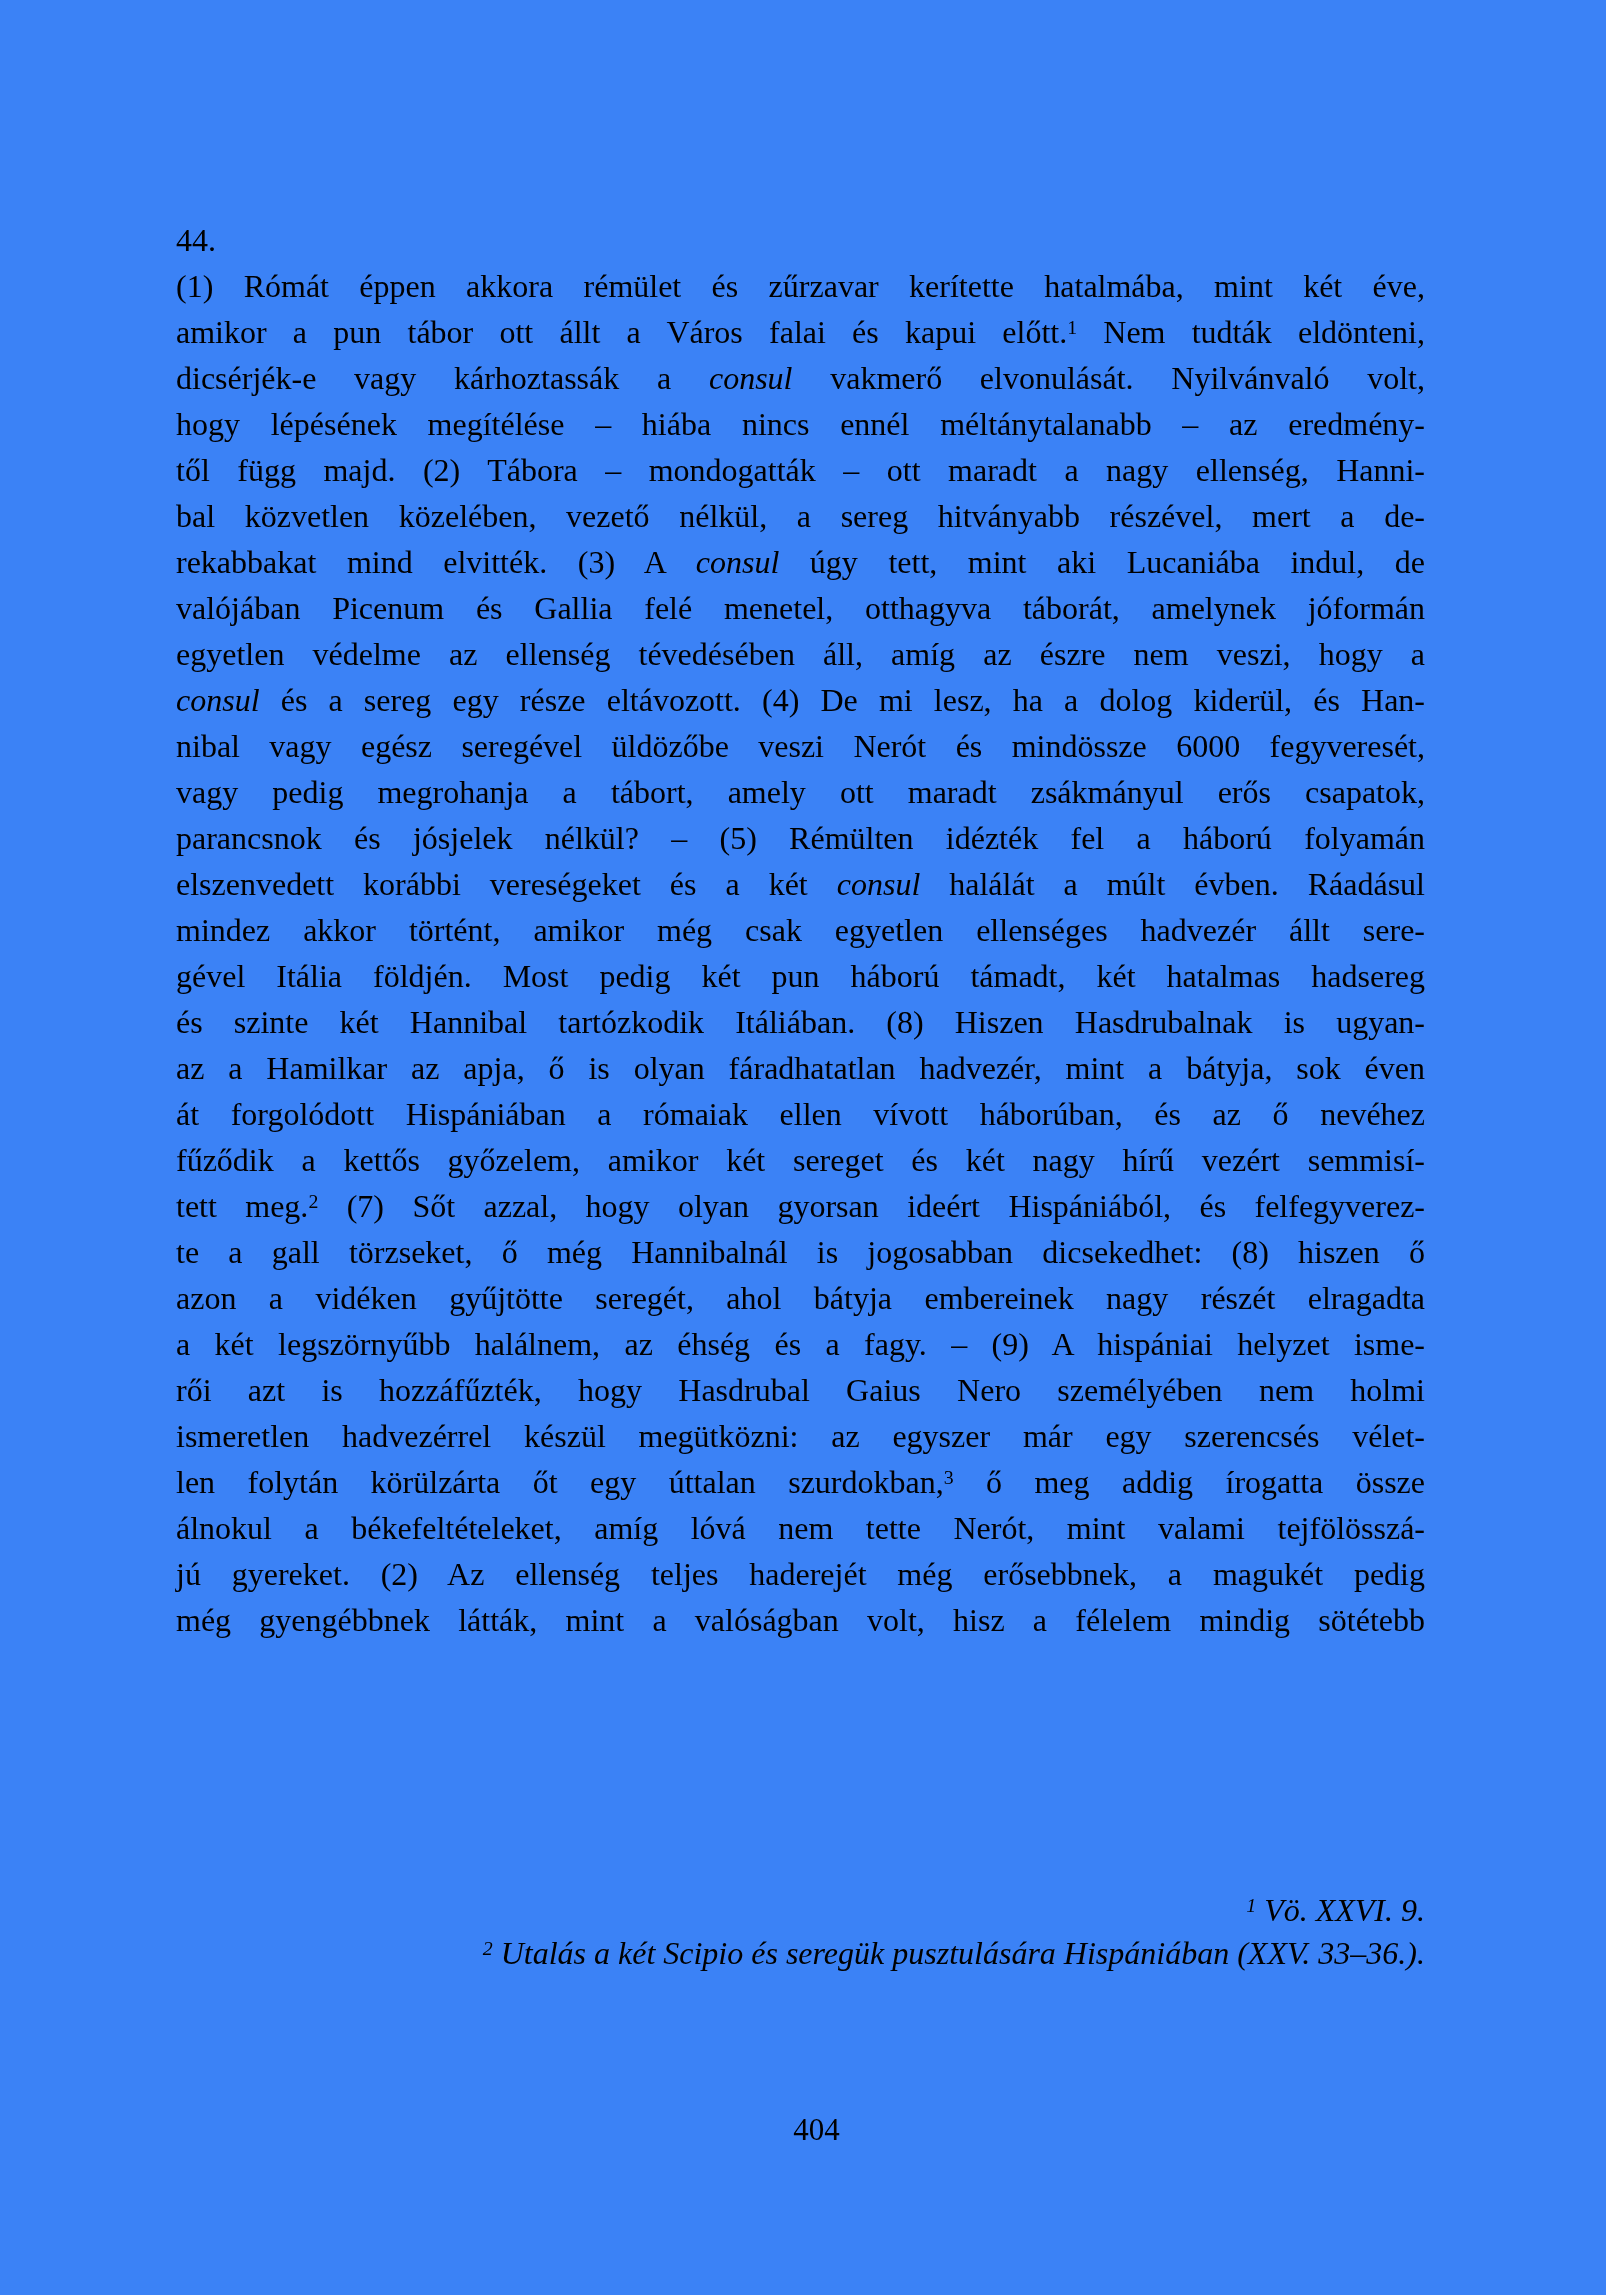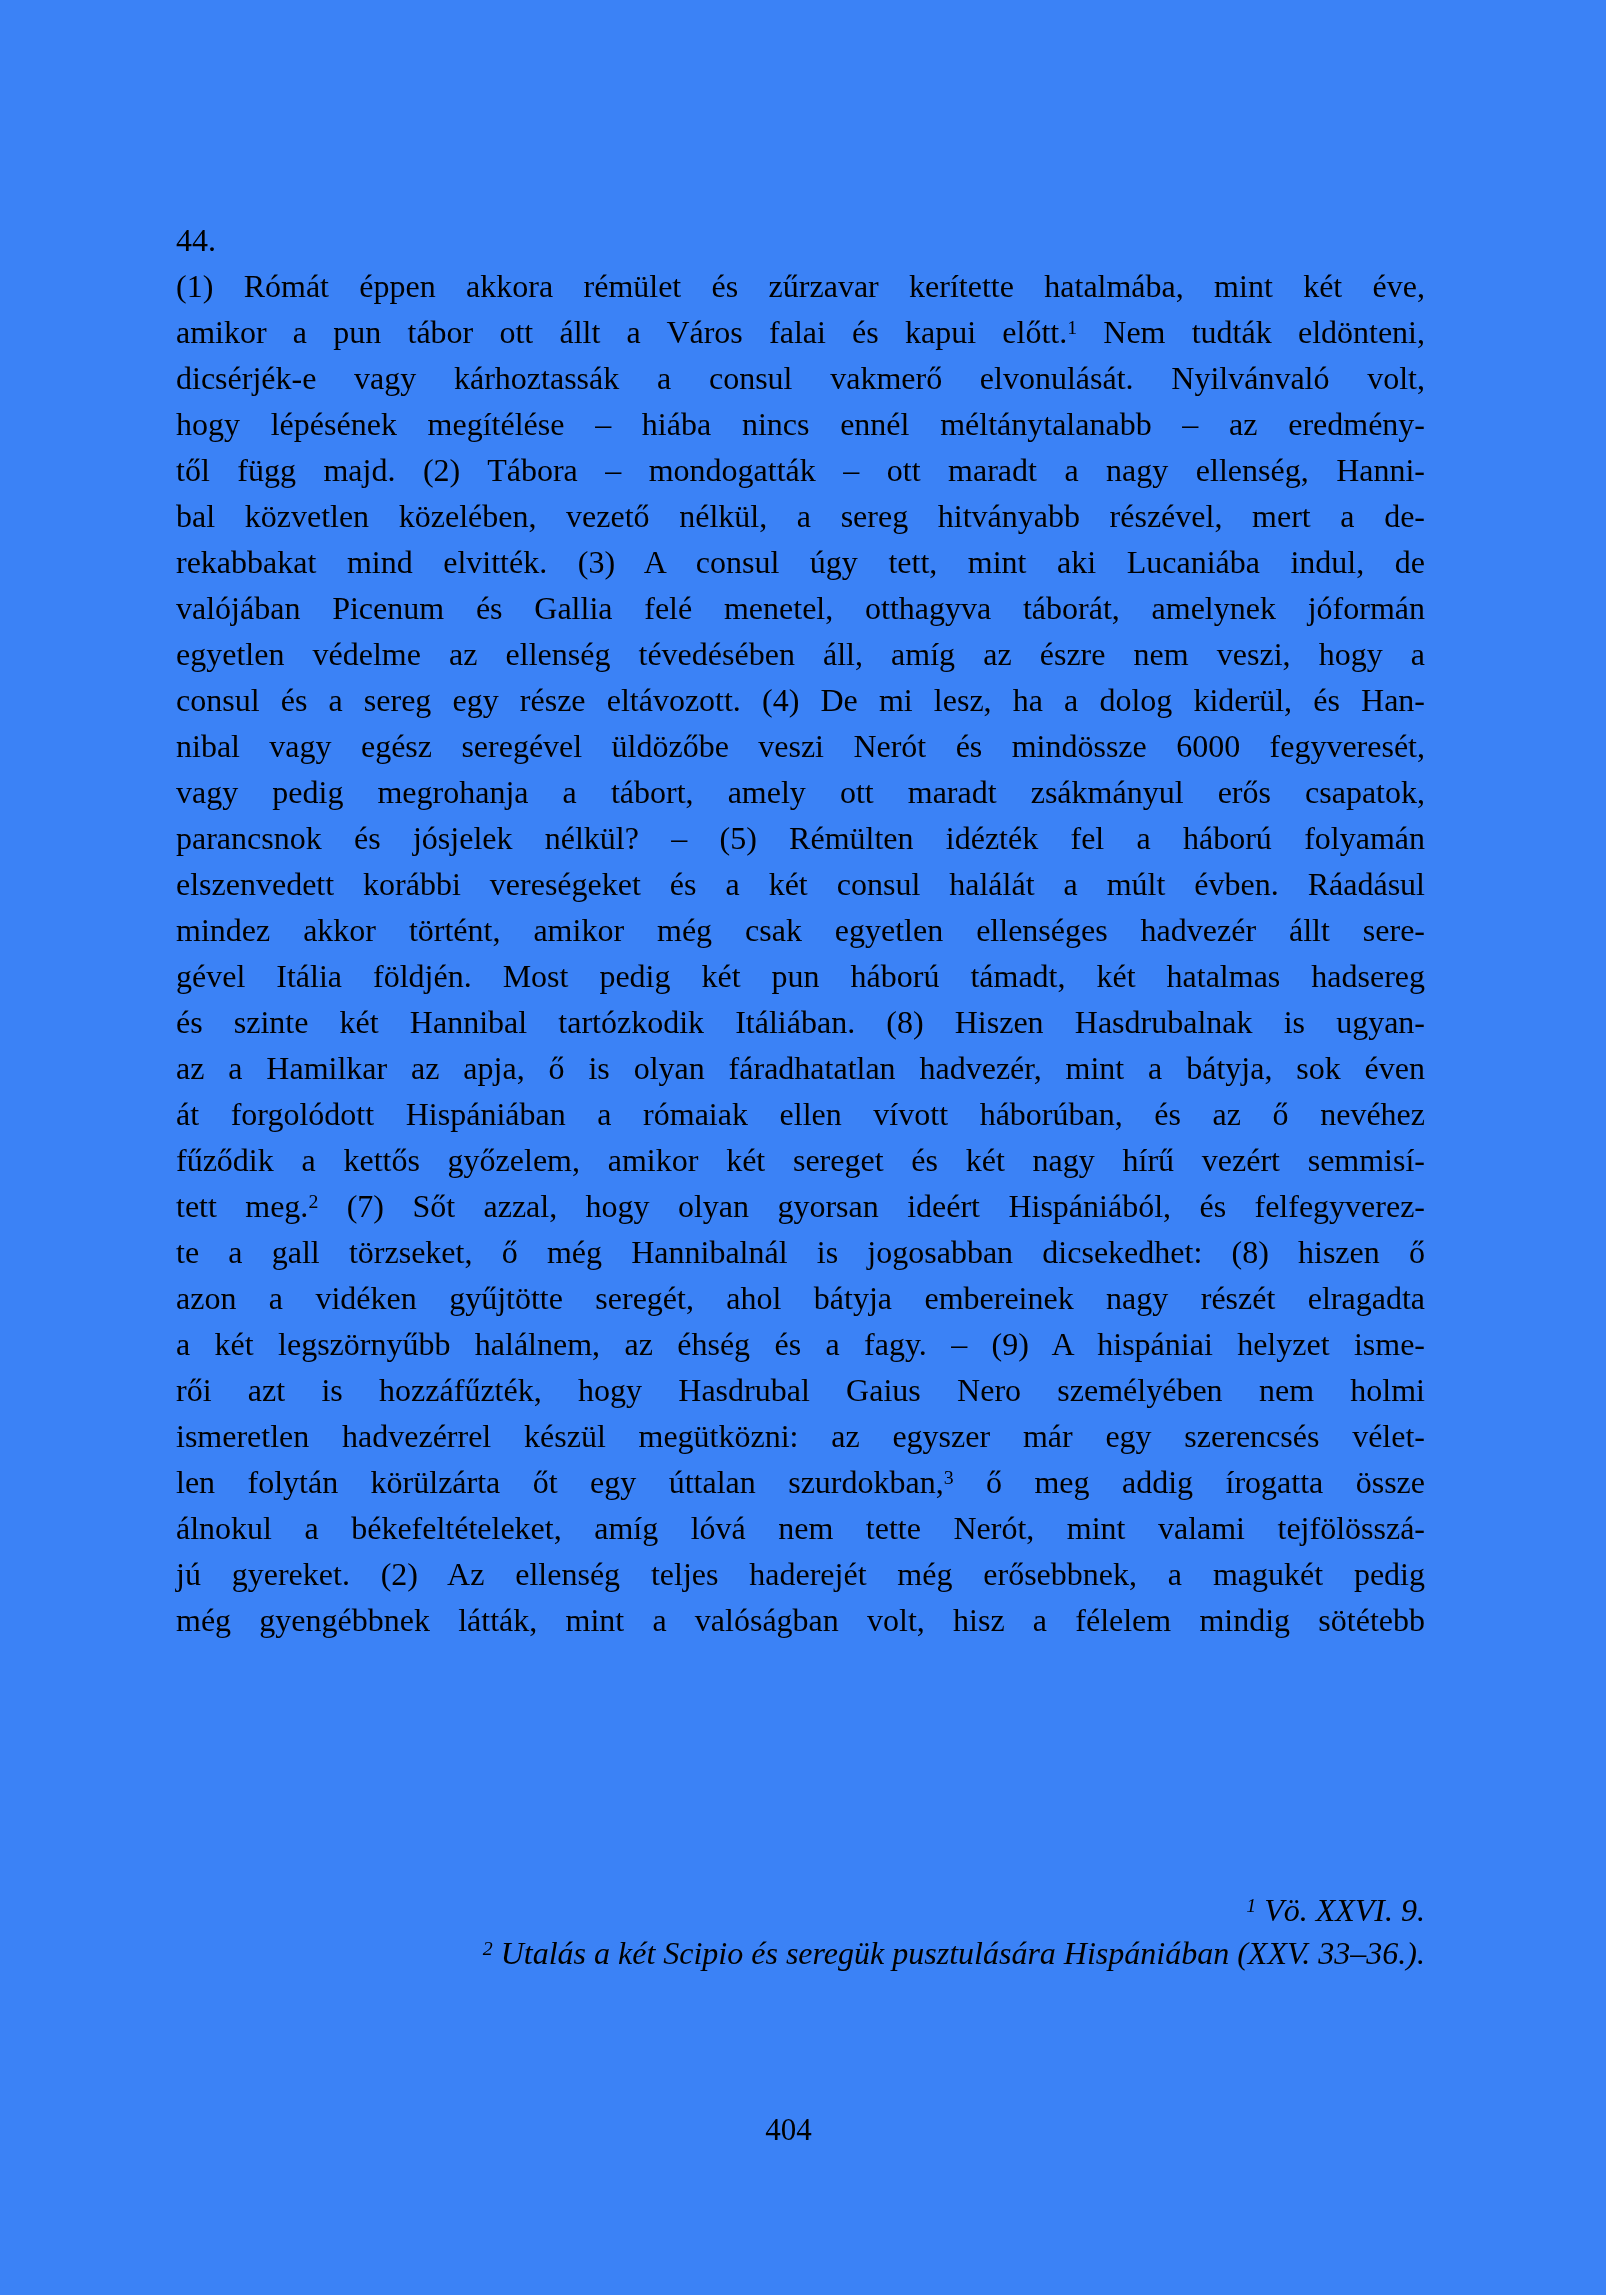--- a/index.html
+++ b/index.html
@@ -27,21 +27,21 @@
   .line {
     font-size: 32px;
     line-height: 46px;
     text-align: justify;
     text-align-last: justify;
   }
   .line.line-last {
     text-align: left;
     text-align-last: auto;
   }
-  .italic { }
+  .italic { font-style: italic; }
   sup.fnref {
     font-size: 0.62em;
     line-height: 0;
     vertical-align: baseline;
     position: relative;
     top: -0.45em;
   }
   .footnotes {
     position: absolute;
     left: 176px;
@@ -49,21 +49,21 @@
     width: 1249px;
   }
   .footnote {
     font-size: 32px;
     line-height: 43px;
     text-align: right;
     font-style: italic;
   }
   .page-number {
     position: absolute;
-    left: 164px;
+    left: 192px;
     top: 2112px;
     width: 1249px;
     font-size: 31px;
     text-align: center;
   }
 </style>
 </head>
 <body>
 
 <div class="page">

